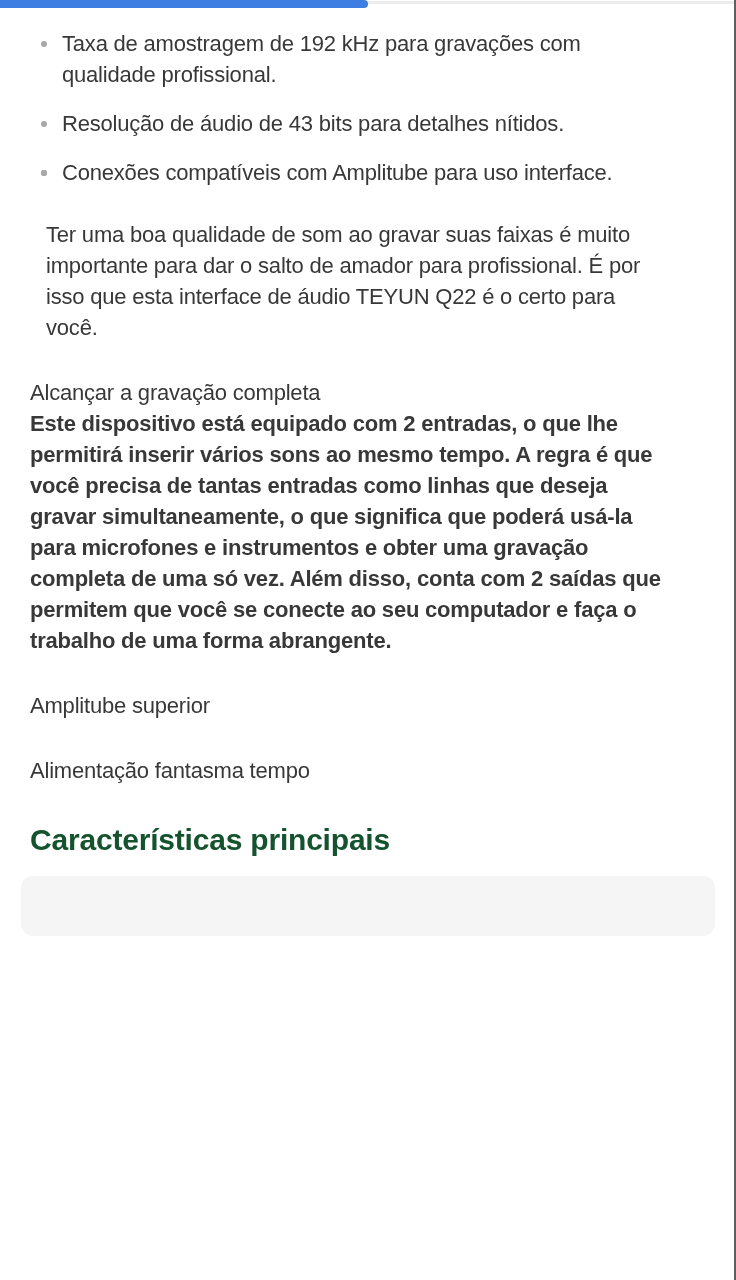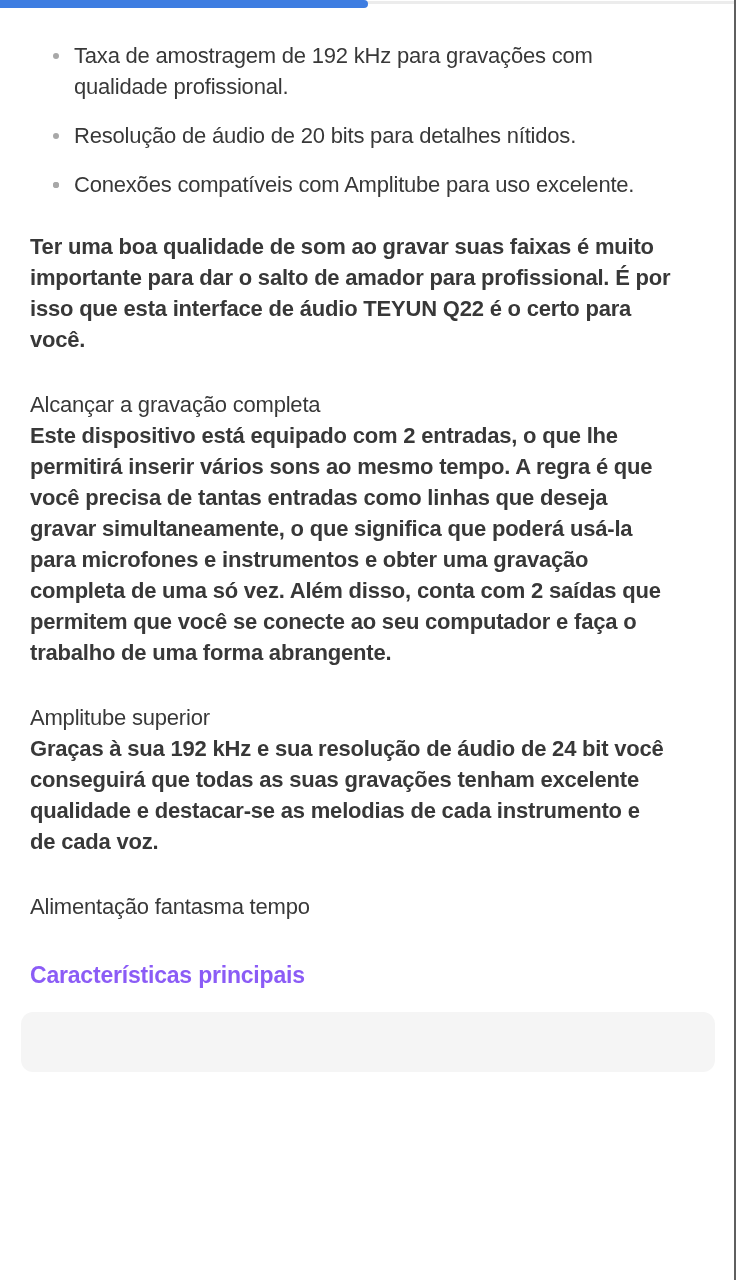--- a/index.html
+++ b/index.html
@@ -46,60 +46,59 @@
     background: #5f5f5f;
   }
   .content {
     padding: 24px 32px 0 30px;
     font-size: 22px;
     line-height: 31px;
     letter-spacing: -0.2px;
   }
   ul.bullets {
     list-style: none;
-    margin: 16px;
+    margin: 4px;
     padding: 0;
   }
   ul.bullets li {
     position: relative;
     padding-left: 28px;
     margin-bottom: 18px;
     white-space: pre-line;
   }
   ul.bullets li:last-child { margin-bottom: 0; }
   ul.bullets .dot {
     position: absolute;
     left: 7px;
     top: 13px;
     width: 6px;
     height: 6px;
     border-radius: 50%;
     background: #a8a8a8;
   }
   .para {
-    margin: 31px 0 0 0;
+    margin: 31px 0 0 16px;
     white-space: pre-line;
-    font-weight: bold;
   }
   .section {
     margin: 34px 0 0 0;
   }
   .section .sec-title {
     white-space: pre-line;
   }
   .section .sec-body {
     white-space: pre-line;
     font-weight: bold;
   }
   h2.features-heading {
     margin: 38px 8px 0 30px;
-    font-size: 23px;
+    font-size: 30px;
     line-height: 31px;
     font-weight: 700;
-    color: #8b5cf6;
+    color: #14532d;
     letter-spacing: -0.2px;
   }
   .spec-box {
     margin: 21px 21px 0 21px;
     height: 60px;
     background: #f5f5f5;
     border-radius: 12px;
   }
 </style>
 </head>
@@ -111,26 +110,26 @@
     <div class="track"></div>
     <div class="fill" id="progress-fill" style="width: 50%;"></div>
   </div>
 
   <div class="content">
 
     <ul class="bullets" id="bullet-list">
   <li><span class="dot"></span><span class="bullet-text">Taxa de amostragem de 192 kHz para gravações com
 qualidade profissional.</span></li>
 
-  <li><span class="dot"></span><span class="bullet-text">Resolução de áudio de 20 bits para detalhes nítidos.</span></li>
+  <li><span class="dot"></span><span class="bullet-text">Resolução de áudio de 43 bits para detalhes nítidos.</span></li>
 
   <li><span class="dot"></span></li>
 
 
-  <li><span class="dot"></span><span class="bullet-text">Conexões compatíveis com Amplitube para uso excelente.</span></li>
+  <li><span class="dot"></span><span class="bullet-text">Conexões compatíveis com Amplitube para uso interface.</span></li>
 </ul>
 
     <p class="para">Ter uma boa qualidade de som ao gravar suas faixas é muito
 importante para dar o salto de amador para profissional. É por
 isso que esta interface de áudio TEYUN Q22 é o certo para
 você.</p>
 
     <div id="sections">
   <div class="section">
     <div class="sec-title">Alcançar a gravação completa</div>
@@ -139,24 +138,20 @@
 você precisa de tantas entradas como linhas que deseja
 gravar simultaneamente, o que significa que poderá usá-la
 para microfones e instrumentos e obter uma gravação
 completa de uma só vez. Além disso, conta com 2 saídas que
 permitem que você se conecte ao seu computador e faça o
 trabalho de uma forma abrangente.</div>
   </div>
 
   <div class="section">
     <div class="sec-title">Amplitube superior</div>
-    <div class="sec-body">Graças à sua 192 kHz e sua resolução de áudio de 24 bit você
-conseguirá que todas as suas gravações tenham excelente
-qualidade e destacar-se as melodias de cada instrumento e
-de cada voz.</div>
   </div>
 
   <div class="section">
     <div class="sec-title">Alimentação fantasma tempo</div>
   </div>
 </div>
 
   </div>
 
   <h2 class="features-heading">Características principais</h2>

